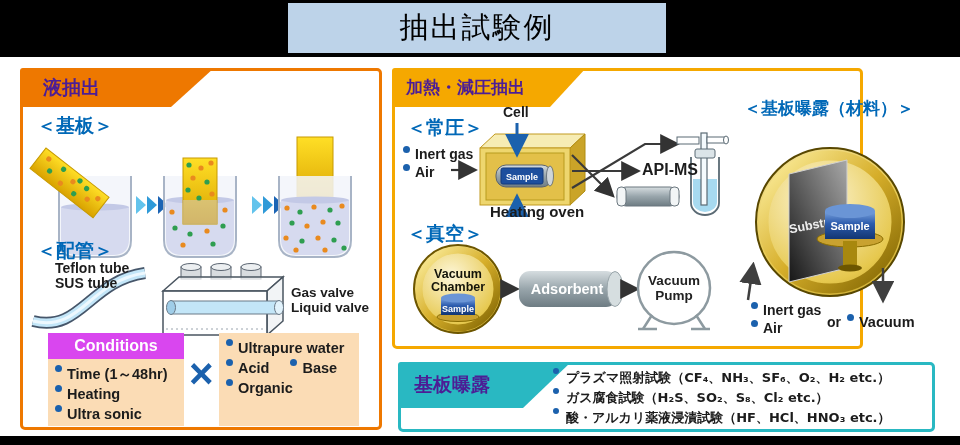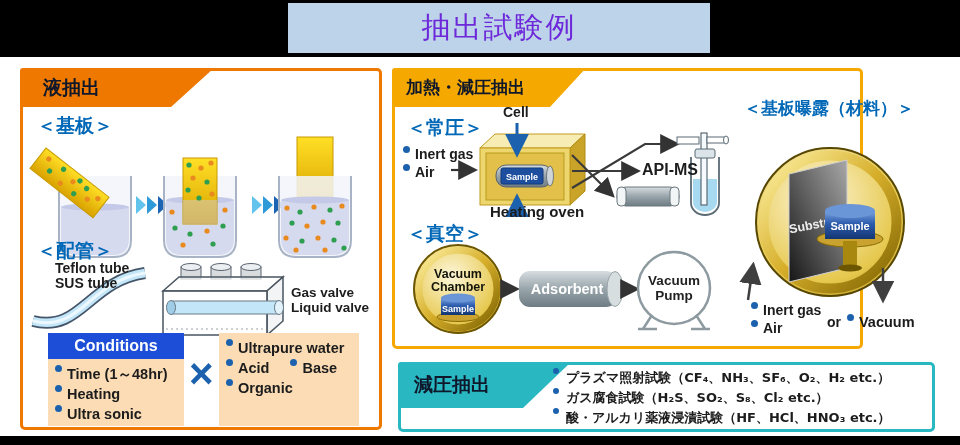--- a/index.html
+++ b/index.html
@@ -2,50 +2,50 @@
 <html><head>
 <meta charset="utf-8">
 <style>
   html,body{margin:0;padding:0;width:960px;height:445px;overflow:hidden;background:#fff;
     font-family:"Liberation Sans","DejaVu Sans",sans-serif;color:#1c1c1c;}
   .abs{position:absolute;}
   #stage{position:relative;width:960px;height:445px;background:#fff;}
 
   
   .top-band{left:0;top:0;width:960px;height:57px;background:#000;}
-  .title-box{left:288px;top:3px;width:422px;height:50px;background:#bdd3e9;
-    display:flex;align-items:center;justify-content:center;font-size:29px;color:#6d28d9;letter-spacing:2px;}
+  .title-box{left:288px;top:3px;width:378px;height:50px;background:#bdd3e9;
+    display:flex;align-items:center;justify-content:center;font-size:29px;color:#000000;letter-spacing:2px;}
   .bottom-bar{left:0;top:436px;width:960px;height:9px;background:#000;}
 
   
   .panel{box-sizing:border-box;background:#fff;border-radius:5px;}
   .panel-left{left:20px;top:68px;width:362px;height:362px;border:3px solid #ee7800;}
   .panel-heat{left:392px;top:68px;width:471px;height:281px;border:3px solid #f5a800;}
   .panel-env{left:398px;top:362px;width:537px;height:70px;border:3px solid #29b8c2;}
 
   .tab{position:absolute;left:-3px;top:-3px;display:flex;align-items:center;
-    color:#0f172a;font-weight:bold;border-top-left-radius:3px;}
+    color:#4c1d95;font-weight:bold;border-top-left-radius:3px;}
   .tab-orange{background:#ee7800;width:171px;height:39px;font-size:19px;padding-left:23px;
     clip-path:polygon(0 0,100% 0,calc(100% - 43px) 100%,0 100%);}
   .tab-gold{background:#f5a800;width:180px;height:39px;font-size:17px;padding-left:14px;
     clip-path:polygon(0 0,100% 0,calc(100% - 36px) 100%,0 100%);}
   .tab-teal{background:#29b8c2;width:157px;height:46px;font-size:19px;padding-left:16px;
     clip-path:polygon(0 0,100% 0,calc(100% - 48px) 100%,0 100%);}
 
   .sec-label{color:#0068b7;font-weight:bold;font-size:19px;white-space:nowrap;}
   .sec-label.small{font-size:17px;}
   .blk{font-weight:bold;white-space:nowrap;}
 
   .bullet-line{display:flex;align-items:flex-start;gap:5px;font-weight:bold;white-space:nowrap;}
   .dot{width:7px;height:7px;border-radius:50%;background:#1b61ad;flex:0 0 auto;}
   .dot.sm{width:6px;height:6px;}
 
   
   .mini-box{position:absolute;background:#fbdcb5;}
-  .mini-box .hdr{background:#1d4ed8;color:#fff;font-size:16px;font-weight:bold;
+  .mini-box .hdr{background:#d946ef;color:#fff;font-size:16px;font-weight:bold;
     text-align:center;height:26px;line-height:26px;}
   .mini-box .bd{padding:6px 5px 0 7px;display:flex;flex-direction:column;gap:1px;}
   .mini-box .bullet-line{font-size:14.5px;line-height:19px;}
   .x-sign{color:#1b61ad;font-weight:bold;font-size:42px;line-height:42px;}
 
   .env-items{display:flex;flex-direction:column;font-family:"DejaVu Sans","Liberation Sans",sans-serif;}
   .env-items .bullet-line{font-size:13px;line-height:20px;gap:7px;}
 
   svg text{font-family:"Liberation Sans","DejaVu Sans",sans-serif;font-weight:bold;}
 </style>
@@ -378,21 +378,21 @@
         </div>
     </div>
     <div class="abs blk" style="left:432px;top:243px;font-size:14px;">or</div>
     <div class="abs bullet-line" style="left:452px;top:243px;font-size:14.5px;">
         <span class="dot"></span>
         <span>Vacuum</span>
       </div>
   </div>
 
   <div class="abs panel panel-env">
-    <div class="tab tab-teal">減圧抽出</div>
+    <div class="tab tab-teal">基板曝露</div>
     <div class="abs env-items" style="left:152px;top:3px;">
       <div class="bullet-line">
           <span class="dot sm"></span>
           <span>プラズマ照射試験（CF₄、NH₃、SF₆、O₂、H₂ etc.）</span>
         </div>
       <div class="bullet-line">
           <span class="dot sm"></span>
           <span>ガス腐食試験（H₂S、SO₂、S₈、Cl₂ etc.）</span>
         </div>
       <div class="bullet-line">

